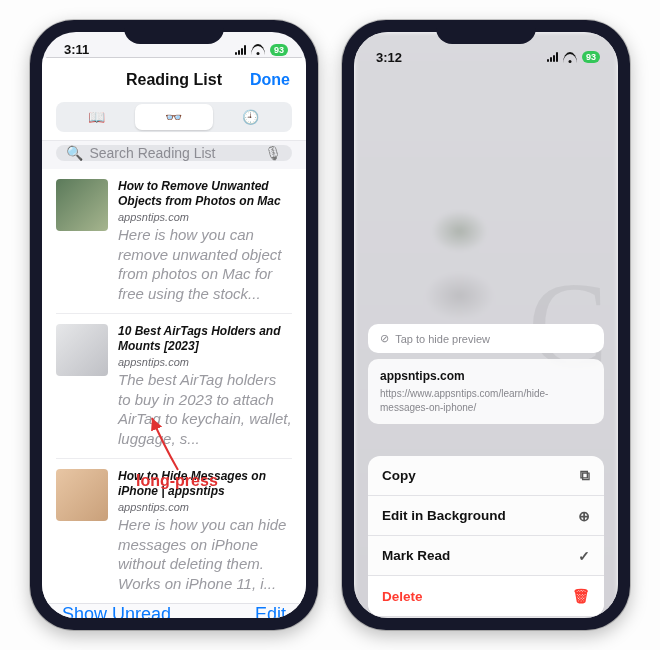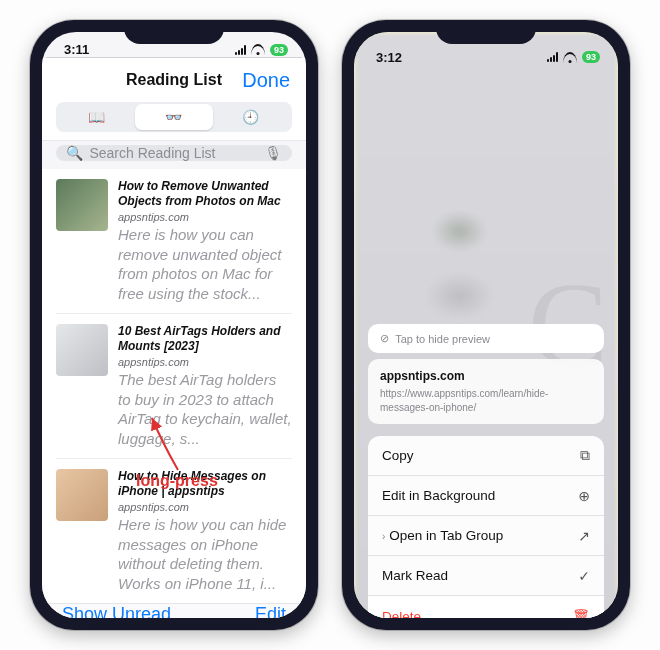--- a/index.html
+++ b/index.html
@@ -45,21 +45,21 @@
   .wifi-ic { width:14px; height:11px; position:relative; display:inline-block;}
   .wifi-ic::before{content:"";position:absolute;inset:0;border:2px solid #111;border-bottom:none;border-left:none;border-right:none;border-radius:50% 50% 0 0/100% 100% 0 0;}
   .wifi-ic::after{content:"";position:absolute;bottom:0;left:50%;width:3px;height:3px;background:#111;border-radius:50%;transform:translateX(-50%);}
   .batt { display:inline-flex; align-items:center; background:#34c759;border-radius:6px;padding:1px 4px;font-size:9px;font-weight:700;color:#fff;}
   .sheet-cap { height:8px; background:#7bb7b4; border-bottom:1px solid #d0d0d5; border-radius:10px 10px 0 0; margin:0 4px;}
   .header {
     background:#fff; border-bottom:1px solid #e8e8ec; position:relative; padding-top:2px;
   }
   .header-row1 { height:40px; display:flex; align-items:center; justify-content:center; position:relative;}
   .title { font-size:16px; font-weight:600; color:#111;}
-  .done { position:absolute; right:16px; color:#0a7aff; font-size:20px; font-weight:400;}
+  .done { position:absolute; right:16px; color:#0a7aff; font-size:16px; font-weight:700;}
   .segbar { display:flex; margin:2px 14px 8px; background:#eceef1; border-radius:8px; padding:2px;}
   .seg { flex:1; height:26px; display:flex; align-items:center; justify-content:center; font-size:14px; color:#5a5a61;}
   .seg.on { background:#fff; border-radius:7px; box-shadow:0 1px 2px rgba(0,0,0,.15);}
   .search { margin:4px 14px 8px; background:#e4e5e9; border-radius:9px; height:32px; display:flex; align-items:center; padding:0 10px; color:#8c8c93; font-size:14px;}
   .search .mag { margin-right:6px;}
   .search .mic { margin-left:auto; color:#777;}
   .list { background:#fff; padding:0 14px;}
   .row { display:flex; gap:10px; padding:10px 0; border-bottom:1px solid #ececef;font-style:italic;}
   .row:last-child{border-bottom:none;}
   .thumb { width:52px; height:52px; border-radius:4px; background:linear-gradient(135deg,#5b7a5a,#a6b58e); flex:0 0 auto;}
@@ -69,38 +69,38 @@
   .row-title { font-size:12px; font-weight:700; color:#111; line-height:1.25; margin-bottom:2px;}
   .row-dom { font-size:11px; color:#6a6a70; margin-bottom:2px;}
   .row-sum { font-size:15px; color:#9a9aa0; line-height:1.3;}
   .footer { margin-top:auto; background:#fafafc; border-top:1px solid #e3e3e8; height:44px; display:flex; justify-content:space-between; align-items:center; padding:0 20px;}
   .footer a{ color:#0a7aff; font-size:18px;}
   .arrow-lbl { position:absolute; left:80px; top:380px; pointer-events:none; }
   .arrow-lbl svg { display:block;}
   .arrow-lbl span { color:#e03131; font-weight:700; font-size:16px;}
 
   
-  .screen2 { background:#fef9c3; }
+  .screen2 { background:#ffffff; }
   .blurbg {
     position:absolute; inset:0;
     background:
       radial-gradient(40px 30px at 40% 34%, rgba(80,100,70,.3), transparent 70%),
       radial-gradient(50px 35px at 40% 45%, rgba(120,120,120,.25), transparent 70%),
       linear-gradient(#d9d9dd,#d3d2d7);
     filter: blur(2px);
   }
   .statusbar2{ position:relative; z-index:20;}
   .popover {
     position:absolute; left:14px; right:14px; top:292px; z-index:30;
   }
   .preview-btn { background:#fff; border-radius:10px; padding:8px 12px; font-size:11px; color:#8a8a90; display:flex; align-items:center; gap:6px;}
   .info-card { background:rgba(255,255,255,.85); border-radius:10px; padding:10px 12px; margin-top:6px; backdrop-filter:blur(2px);}
   .info-dom { font-size:12px; font-weight:700; color:#111; margin-bottom:4px;}
   .info-url { font-size:10px; color:#87878d; line-height:1.35;}
-  .menu { background:rgba(255,255,255,.92); border-radius:12px; margin-top:12px; overflow:hidden;}
+  .menu { background:rgba(255,255,255,.92); border-radius:12px; margin-top:32px; overflow:hidden;font-weight:bold;}
   .menu-item { height:40px; padding:0 14px; display:flex; align-items:center; justify-content:space-between; font-size:13.5px; color:#111; border-bottom:1px solid #e2e2e6;}
   .menu-item:last-child{border-bottom:none;}
   .menu-item .sub { font-size:10px; color:#8a8a90; margin-right:4px;}
   .menu-item.delete { color:#ff3b30; background:rgba(255,255,255,.96);}
   .mi-ic { font-size:14px; color:#555;}
   .menu-item.delete .mi-ic{ color:#ff3b30;}
   .watermark{ position:absolute; right:10px; top:50%; transform:translateY(-50%); font-size:120px; font-family:Georgia,serif; color:rgba(0,0,0,.06); pointer-events:none;}
 </style>
 </head>
 <body>
@@ -232,24 +232,20 @@
         <div class="menu">
           <div class="menu-item">
             <span>Copy</span>
             <span class="mi-ic">⧉</span>
           </div>
           <div class="menu-item">
             <span>Edit in Background</span>
             <span class="mi-ic">⊕</span>
           </div>
           <div class="menu-item">
-            <span><span class="sub">›</span><span>Open in Tab Group</span></span>
-            <span class="mi-ic">↗</span>
-          </div>
-          <div class="menu-item">
             <span>Mark Read</span>
             <span class="mi-ic">✓</span>
           </div>
           <div class="menu-item delete">
             <span>Delete</span>
             <span class="mi-ic">🗑</span>
           </div>
         </div>
       </div>
     </div>

